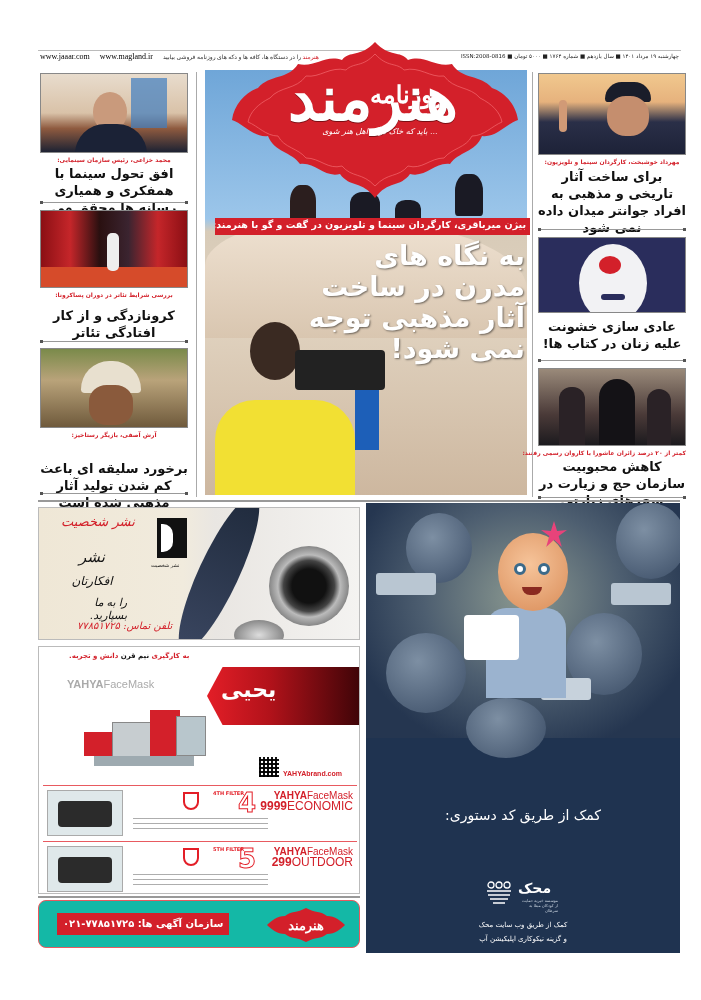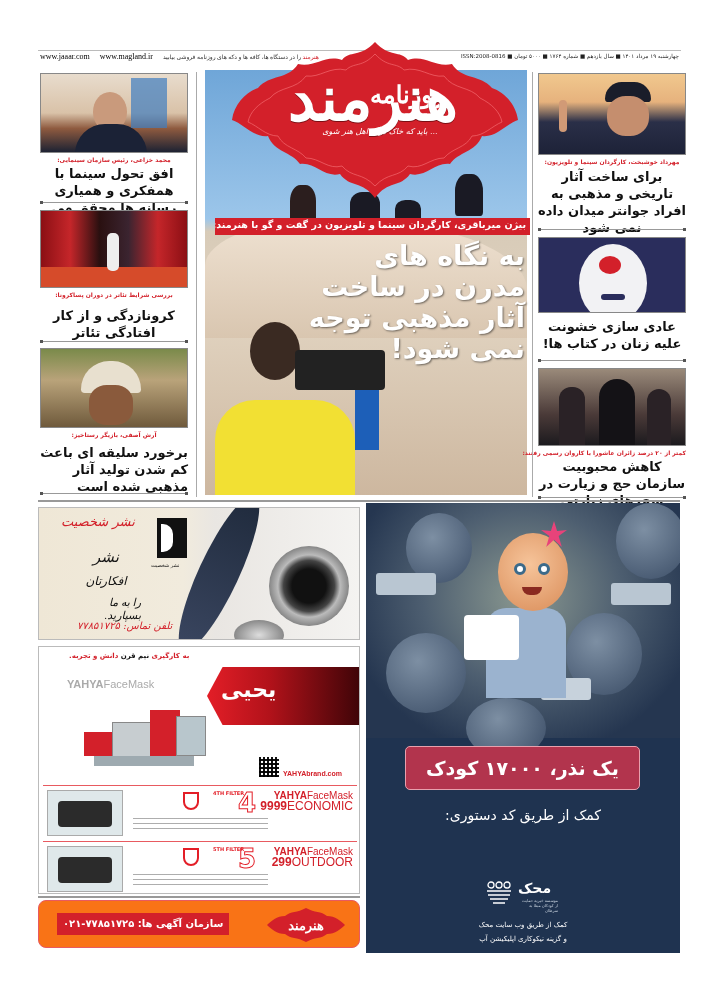--- a/index.html
+++ b/index.html
@@ -40,21 +40,21 @@
   .col .cap { position: absolute; left: 0; width: 148px; direction: rtl; text-align: center; color: #d3202a; font-size: 6px; font-weight: bold; white-space: nowrap; }
   .col .hd { position: absolute; left: 0; width: 148px; direction: rtl; text-align: center; color: #111; font-size: 13px; line-height: 17px; font-weight: bold; }
   .col .rule { position: absolute; left: 2px; right: 2px; height: 1px; background: #999; }
   .col .rule::before, .col .rule::after { content: ""; position: absolute; top: -1px; width: 3px; height: 3px; background: #555; }
   .col .rule::before { left: -2px; } .col .rule::after { right: -2px; }
   .vrule { width: 1px; background: #aaa; }
 
   
   .ad-pub { left: 38px; top: 507px; width: 322px; height: 133px; border: 1px solid #bbb; background: linear-gradient(90deg, #efe7d6 0%, #f1ebdd 45%, #e9e6e2 55%, #f4f3f1 100%); overflow: hidden; }
   .ad-pub .brand { position: absolute; left: 22px; top: 6px; color: #d3202a; font-family: "DejaVu Serif", serif; font-style: italic; font-size: 13px; direction: rtl; }
-  .ad-pub .l1, .ad-pub .l2, .ad-pub .l3 { position: absolute; left: 32px; width: 70px; text-align: center; font-family: Liberation Serif, serif; font-style: italic; direction: rtl; color: #111; }
+  .ad-pub .l1, .ad-pub .l2, .ad-pub .l3 { position: absolute; left: 18px; width: 70px; text-align: center; font-family: Liberation Sans, sans-serif; font-style: italic; direction: rtl; color: #111; }
   .ad-pub .l1 { top: 40px; font-size: 15px; } .ad-pub .l2 { top: 66px; font-size: 12px; } .ad-pub .l3 { top: 88px; font-size: 11px; text-align: right; }
   .ad-pub .tel { position: absolute; left: 38px; top: 112px; color: #d3202a; font-family: "DejaVu Serif", serif; font-style: italic; font-size: 10px; direction: rtl; }
   .ad-pub .logo { position: absolute; left: 118px; top: 10px; width: 30px; height: 40px; background: #111; }
   .ad-pub .logo::after { content: ""; position: absolute; left: 4px; top: 6px; width: 12px; height: 28px; background: #fff; border-radius: 0 10px 10px 0; }
   .ad-pub .logotxt { position: absolute; left: 112px; top: 54px; font-size: 5px; direction: rtl; }
   .ad-pub .feather { position: absolute; left: 160px; top: -20px; width: 40px; height: 170px; background: linear-gradient(180deg,#1f2a3c,#3a4660); transform: rotate(25deg); border-radius: 50%; }
   .ad-pub .ink { position: absolute; left: 230px; top: 38px; width: 80px; height: 80px; border-radius: 50%; background: radial-gradient(circle,#111 30%,#444 45%,#bbb 55%,#888 70%,#ccc 100%); }
   .ad-pub .coin { position: absolute; left: 195px; top: 112px; width: 50px; height: 30px; border-radius: 50%; background: radial-gradient(#ddd,#666); }
 
   .ad-mask { left: 38px; top: 646px; width: 322px; height: 248px; border: 1px solid #bbb; background: #fff; overflow: hidden; }
@@ -71,21 +71,21 @@
   .ad-mask .row .prod { position: absolute; left: 4px; top: 4px; width: 76px; height: 46px; background: #dfe8ea; border: 1px solid #aaa; }
   .ad-mask .row .prod::after { content: ""; position: absolute; left: 10px; top: 10px; width: 54px; height: 26px; background: #2b2b2b; border-radius: 4px; }
   .ad-mask .row .nm { position: absolute; right: 4px; top: 4px; text-align: right; font-family: "Liberation Sans", sans-serif; color: #d3202a; line-height: 11px; }
   .ad-mask .row .nm .a { font-size: 10px; } .ad-mask .row .nm .a b { font-weight: bold; }
   .ad-mask .row .nm .b { font-size: 12px; }
   .ad-mask .row .shield { position: absolute; left: 140px; top: 6px; width: 16px; height: 18px; border: 2px solid #e31e27; border-radius: 0 0 8px 8px; }
   .ad-mask .row .filt { position: absolute; left: 170px; top: 4px; color: #e31e27; font-size: 5px; font-weight: bold; }
   .ad-mask .row .big { position: absolute; left: 195px; top: 2px; color: transparent; -webkit-text-stroke: 1px #e31e27; font-size: 26px; font-weight: bold; }
   .ad-mask .row .desc { position: absolute; left: 90px; top: 32px; width: 135px; height: 14px; background: repeating-linear-gradient(180deg,#777 0 1px,transparent 1px 5px); opacity: .6; }
 
-  .ad-agency { left: 38px; top: 900px; width: 322px; height: 48px; border: 1px solid #e85a60; border-radius: 8px; background: #f97316; }
+  .ad-agency { left: 38px; top: 900px; width: 322px; height: 48px; border: 1px solid #e85a60; border-radius: 8px; background: #14b8a6; }
   .ad-agency .pill { position: absolute; left: 18px; top: 12px; height: 22px; padding: 0 6px; background: #d3202a; color: #fff; font-size: 10px; font-weight: bold; line-height: 22px; direction: rtl; white-space: nowrap; }
   .ad-agency .mini { position: absolute; right: 12px; top: 6px; width: 82px; height: 36px; }
 
   .ad-mahak { left: 366px; top: 503px; width: 314px; height: 450px; background: #1f3350; overflow: hidden; }
   .ad-mahak .art { position: absolute; left: 0; top: 0; width: 100%; height: 235px; background: radial-gradient(ellipse at 50% 40%, #8a9890 0%, #4d5e70 45%, #253650 80%); }
   .ad-mahak .kid { position: absolute; border-radius: 50%; background: radial-gradient(circle at 40% 35%, #7d8fa3, #3b4d66); }
   .ad-mahak .girl { position: absolute; left: 132px; top: 30px; width: 70px; height: 78px; border-radius: 50%; background: radial-gradient(circle at 45% 40%, #f6c49a, #d98c58); }
   .ad-mahak .flower { position: absolute; left: 175px; top: 18px; width: 26px; height: 26px; background: #e8437a; clip-path: polygon(50% 0,62% 38%,100% 35%,68% 58%,80% 100%,50% 72%,20% 100%,32% 58%,0 35%,38% 38%); }
   .ad-mahak .shirt { position: absolute; left: 120px; top: 105px; width: 80px; height: 90px; background: #9bb3cf; border-radius: 20px 20px 0 0; }
   .ad-mahak .box { position: absolute; left: 98px; top: 112px; width: 55px; height: 45px; background: #fff; border-radius: 4px; }
@@ -153,21 +153,21 @@
   </div>
   <div class="cap" style="top:291px;">بررسی شرایط تئاتر در دوران پساکرونا:</div>
   <div class="hd" style="top:300px;margin-top:7px;">کرونازدگی و از کار افتادگی تئاتر</div>
   <div class="rule" style="top:341px;"></div>
 
   <div class="photo" style="top:348px;height:80px;background:linear-gradient(180deg,#7a8a4a 0%,#b9a37a 40%,#6f5a3c 100%);">
     <div style="position:absolute;left:40px;top:12px;width:60px;height:32px;border-radius:30px 30px 4px 4px;background:#e8e0cf;"></div>
     <div style="position:absolute;left:48px;top:36px;width:44px;height:40px;border-radius:40%;background:#8a5a3c;"></div>
   </div>
   <div class="cap" style="top:431px;">آرش آصفی، بازیگر رستاخیز:</div>
-  <div class="hd" style="top:444px;text-align:right;">برخورد سلیقه ای باعث کم شدن تولید آثار مذهبی شده است</div>
+  <div class="hd" style="top:460px;">برخورد سلیقه ای باعث کم شدن تولید آثار مذهبی شده است</div>
   <div class="rule" style="top:493px;"></div>
 </div>
 <div class="abs vrule" style="left:196px;top:72px;height:425px;"></div>
 
 <div class="col" style="left:538px;top:0;">
   <div class="photo" style="top:73px;height:82px;background:linear-gradient(180deg,#f1c88e 0%,#e6b27d 35%,#2a2f48 60%,#1d2238 100%);">
     <div style="position:absolute;left:66px;top:8px;width:46px;height:20px;border-radius:20px 20px 4px 4px;background:#1a1d2a;"></div>
     <div style="position:absolute;left:68px;top:22px;width:42px;height:40px;border-radius:45%;background:#c58e6e;"></div>
     <div style="position:absolute;left:20px;top:26px;width:8px;height:32px;background:#d19a76;border-radius:4px;"></div>
   </div>
@@ -274,21 +274,20 @@
     <div style="position:absolute;left:175px;top:175px;width:50px;height:22px;background:#c7d2dc;border-radius:3px;"></div>
     <div class="shirt"></div>
     <div class="girl">
       <div style="position:absolute;left:16px;top:30px;width:12px;height:12px;border-radius:50%;background:#fff;border:3px solid #3b6a8a;"></div>
       <div style="position:absolute;left:40px;top:30px;width:12px;height:12px;border-radius:50%;background:#fff;border:3px solid #3b6a8a;"></div>
       <div style="position:absolute;left:24px;top:54px;width:20px;height:8px;border-radius:0 0 10px 10px;background:#8a2a20;"></div>
     </div>
     <div class="flower"></div>
     <div class="box"></div>
   </div>
-  <div class="banner">یک نذر، ۱۷۰۰۰ کودک</div>
   <div class="l1">کمک از طریق کد دستوری:</div>
   <svg class="logo" viewBox="0 0 30 26">
     <circle cx="7" cy="4" r="3" fill="none" stroke="#fff" stroke-width="1.3"></circle>
     <circle cx="15" cy="4" r="3" fill="none" stroke="#fff" stroke-width="1.3"></circle>
     <circle cx="23" cy="4" r="3" fill="none" stroke="#fff" stroke-width="1.3"></circle>
     <path d="M3 10 L27 10 M4 14 L26 14 M6 18 L24 18 M9 22 L21 22" stroke="#fff" stroke-width="1.3"></path>
   </svg>
   <div class="mname">محک</div>
   <div class="msub">موسسه خیریه حمایت از کودکان مبتلا به سرطان</div>
   <div class="url">mahak-charity.org</div>

